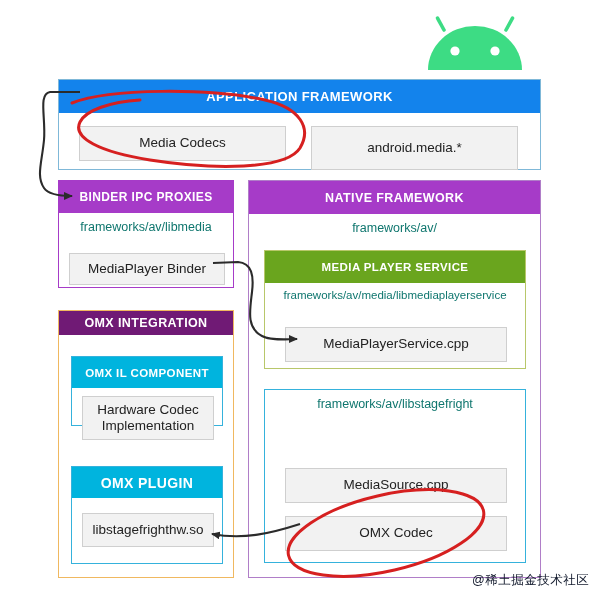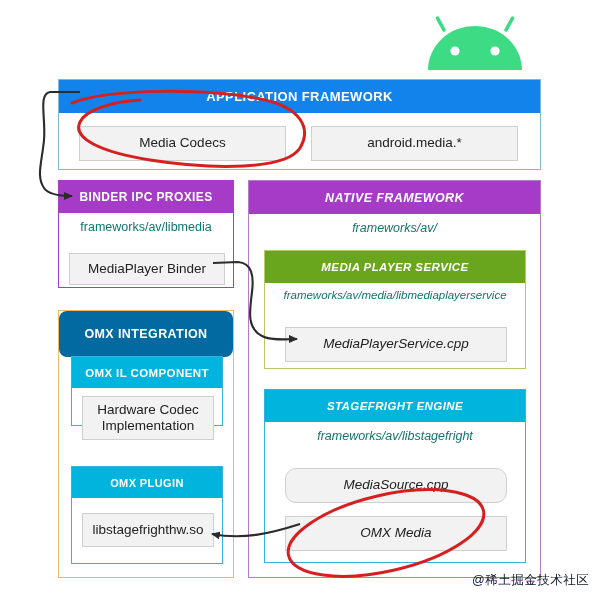--- a/index.html
+++ b/index.html
@@ -32,50 +32,50 @@
     color:#222222;font-size:13.5px;
     display:flex;align-items:center;justify-content:center;
     text-align:center;line-height:1.2;
   }
 
   
   #app-framework{left:58px;top:79px;width:483px;height:91px;border:1px solid #7fb8d8;}
   #app-framework>.hdr{height:33px;background:#1383ec;font-size:13px;}
   .af-row{position:absolute;left:0;top:33px;width:100%;height:58px;}
   #chip-media-codecs{position:absolute;left:20px;top:13px;width:207px;height:35px;}
-  #chip-android-media{position:absolute;left:252px;top:13px;width:207px;height:35px;}
+  #chip-android-media{position:absolute;left:252px;top:13px;width:207px;height:44px;}
 
   
   #binder-proxies{left:58px;top:180px;width:176px;height:108px;border:1px solid #a63bc8;}
   #binder-proxies>.hdr{height:32px;background:#a63bc8;font-size:12px;}
   #chip-mediaplayer-binder{position:absolute;left:10px;top:72px;width:156px;height:32px;}
 
   #omx-integration{left:58px;top:310px;width:176px;height:268px;border:1px solid #f0b860;}
-  #omx-integration>.hdr{height:46px;background:#0369a1;font-size:12.5px;border-radius:8px;}
+  #omx-integration>.hdr{height:24px;background:#701a75;font-size:12.5px;}
 
   #omx-il{position:absolute;left:12px;top:45px;width:152px;height:70px;border:1px solid #35b2dc;background:#fff;}
   #omx-il>.hdr{height:31px;background:#00b4de;font-size:11.5px;}
   #chip-hardware-codec{position:absolute;left:10px;top:39px;width:132px;height:44px;}
 
   #omx-plugin{position:absolute;left:12px;top:155px;width:152px;height:98px;border:1px solid #35b2dc;background:#fff;}
-  #omx-plugin>.hdr{height:31px;background:#00b4de;font-size:11px;}
+  #omx-plugin>.hdr{height:31px;background:#00b4de;font-size:14px;}
   #chip-libstagefrighthw{position:absolute;left:10px;top:46px;width:132px;height:34px;}
 
   
-  #native-framework{left:248px;top:180px;width:293px;height:398px;border:1px solid #b07ec8;font-style:italic;}
+  #native-framework{left:248px;top:180px;width:293px;height:398px;border:1px solid #b07ec8;}
   #native-framework>.hdr{height:33px;background:#a63bc8;font-size:12.5px;}
 
   #media-player-service{position:absolute;left:15px;top:69px;width:262px;height:119px;border:1px solid #b8c76a;background:#fff;}
   #media-player-service>.hdr{height:32px;background:#6aa51e;font-size:11.5px;}
   #mps-path{font-size:11.5px;padding-top:6px;}
   #chip-mediaplayerservice-cpp{position:absolute;left:20px;top:76px;width:222px;height:35px;}
 
   #stagefright-engine{position:absolute;left:15px;top:208px;width:262px;height:174px;border:1px solid #35b2dc;background:#fff;}
   #stagefright-engine>.hdr{height:32px;background:#00b4de;font-size:11.5px;}
-  #chip-mediasource-cpp{position:absolute;left:20px;top:78px;width:222px;height:35px;border-radius:11px;}
+  #chip-mediasource-cpp{position:absolute;left:20px;top:78px;width:222px;height:35px;}
   #chip-omx-core{position:absolute;left:20px;top:126px;width:222px;height:35px;}
 
   
   .overlay{position:absolute;left:0;top:0;width:615px;height:600px;pointer-events:none;}
 
   
   #watermark{
     position:absolute;left:472px;top:572px;
     color:#0f172a;font-size:12.5px;letter-spacing:.5px;
     white-space:nowrap;
@@ -130,24 +130,23 @@
     <div class="hdr">NATIVE FRAMEWORK</div>
     <div class="path">frameworks/av/</div>
 
     <div class="panel" id="media-player-service">
       <div class="hdr">MEDIA PLAYER SERVICE</div>
       <div class="path" id="mps-path">frameworks/av/media/libmediaplayerservice</div>
       <div class="chip" id="chip-mediaplayerservice-cpp">MediaPlayerService.cpp</div>
     </div>
 
     <div class="panel" id="stagefright-engine">
-      <div class="hdr">STAGEFRIGHT ENGINE</div>
       <div class="path">frameworks/av/libstagefright</div>
       <div class="chip" id="chip-mediasource-cpp">MediaSource.cpp</div>
-      <div class="chip" id="chip-omx-core">OMX Media</div>
+      <div class="chip" id="chip-omx-core">OMX Codec</div>
     </div>
   </div>
 
   <svg class="overlay" viewBox="0 0 615 600">
     <defs>
       <marker id="arrowdark" markerWidth="9" markerHeight="8" refX="8" refY="4" orient="auto" markerUnits="userSpaceOnUse">
         <path d="M0,0 L9,4 L0,8 z" fill="#2b2b2b"></path>
       </marker>
     </defs>
 

